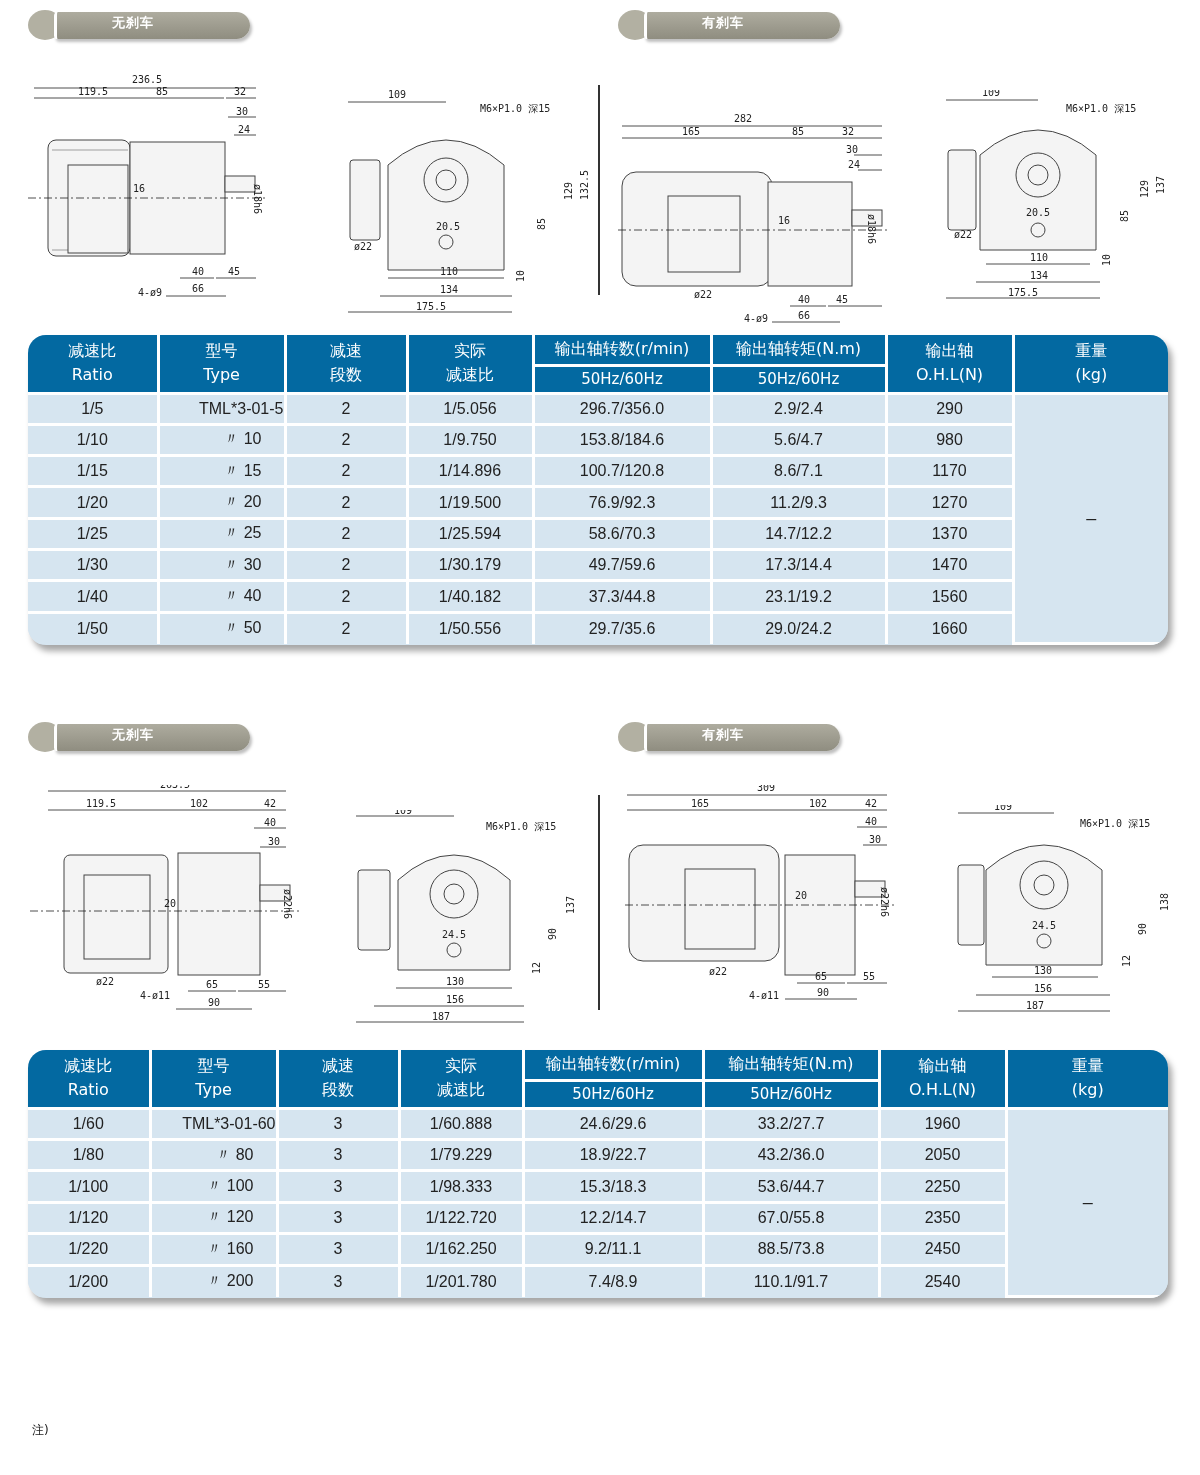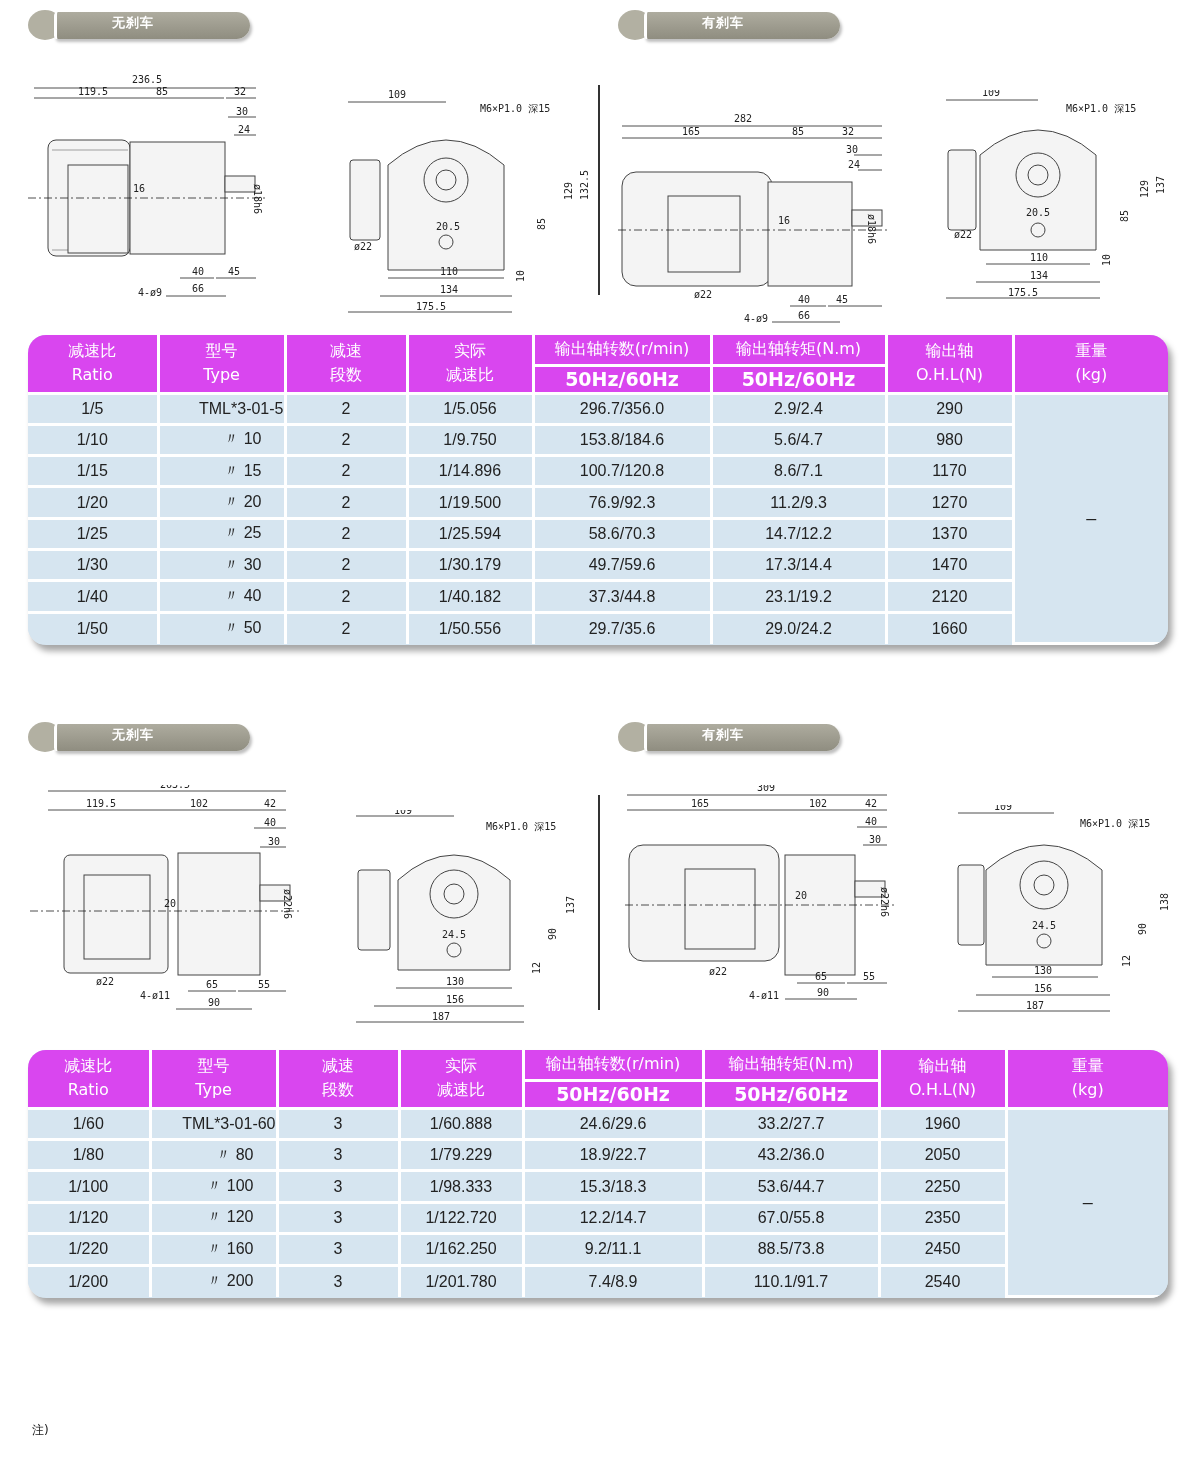--- a/index.html
+++ b/index.html
@@ -6,22 +6,22 @@
   body { width: 1200px; height: 1475px; background: #ffffff; font-family: "DejaVu Sans", "Liberation Sans", sans-serif; position: relative; overflow: hidden; color: #222; }
   .pill { position: absolute; height: 34px; width: 222px; }
   .pill .disc { position: absolute; left: 0; top: 2px; width: 34px; height: 30px; border-radius: 50%; background: #b2b0a2; }
   .pill .bar { position: absolute; left: 26px; top: 4px; width: 196px; height: 27px; background: linear-gradient(#aeac9f, #8f8d80); border-radius: 4px 14px 14px 4px; box-shadow: 2px 3px 3px rgba(0,0,0,0.25); border-left: 3px solid #fff; }
   .pill .label { position: absolute; left: 40px; top: 6px; font-size: 13px; font-weight: bold; color: #fff; letter-spacing: 1px; margin-left: 44px; }
   .drawing { position: absolute; }
   .drawing svg { width: 100%; height: 100%; }
   .vsep { position: absolute; width: 2px; background: #333; }
   .tbl-wrap { position: absolute; border-radius: 18px; box-shadow: 4px 6px 6px rgba(0,0,0,0.35); overflow: hidden; background: #d6e5f0; }
   table { border-collapse: collapse; width: 100%; height: 100%; table-layout: fixed; }
-  th { background: #d946ef; color: #fff; font-weight: normal; font-size: 16px; line-height: 24px; border: 3px solid #fff; text-align: center; vertical-align: middle; }
-  th.sub { font-size: 19px; font-weight: bold; }
+  th { background: #0369a1; color: #fff; font-weight: normal; font-size: 16px; line-height: 24px; border: 3px solid #fff; text-align: center; vertical-align: middle; }
+  th.sub { font-size: 15px; }
   td { background: #d6e5f0; border: 3px solid #fff; text-align: center; font-size: 16px; color: #222; height: 31px; font-family: "Liberation Sans", sans-serif; }
   td.type { text-align: right; padding-right: 22px; }
   td.type.first { text-align: right; padding-right: 0; }
   td.weight { font-size: 18px; }
   tr > :first-child { border-left: none; }
   tr > :last-child { border-right: none; }
   thead tr:first-child > * { border-top: none; }
   tbody tr:last-child > * { border-bottom: none; }
   .notes { position: absolute; left: 32px; top: 1423px; font-size: 12px; color: #222; line-height: 15px; }
   .notes .tag { position: absolute; left: 0; top: 0; width: 40px; }
@@ -247,21 +247,21 @@
           <td>17.3/14.4</td>
           <td>1470</td>
         </tr>
         <tr>
           <td>1/40</td>
           <td class="type">〃 40</td>
           <td>2</td>
           <td>1/40.182</td>
           <td>37.3/44.8</td>
           <td>23.1/19.2</td>
-          <td>2120</td>
+          <td>1560</td>
         </tr>
         <tr>
           <td>1/50</td>
           <td class="type">〃 50</td>
           <td>2</td>
           <td>1/50.556</td>
           <td>29.7/35.6</td>
           <td>29.0/24.2</td>
           <td>1660</td>
         </tr>

